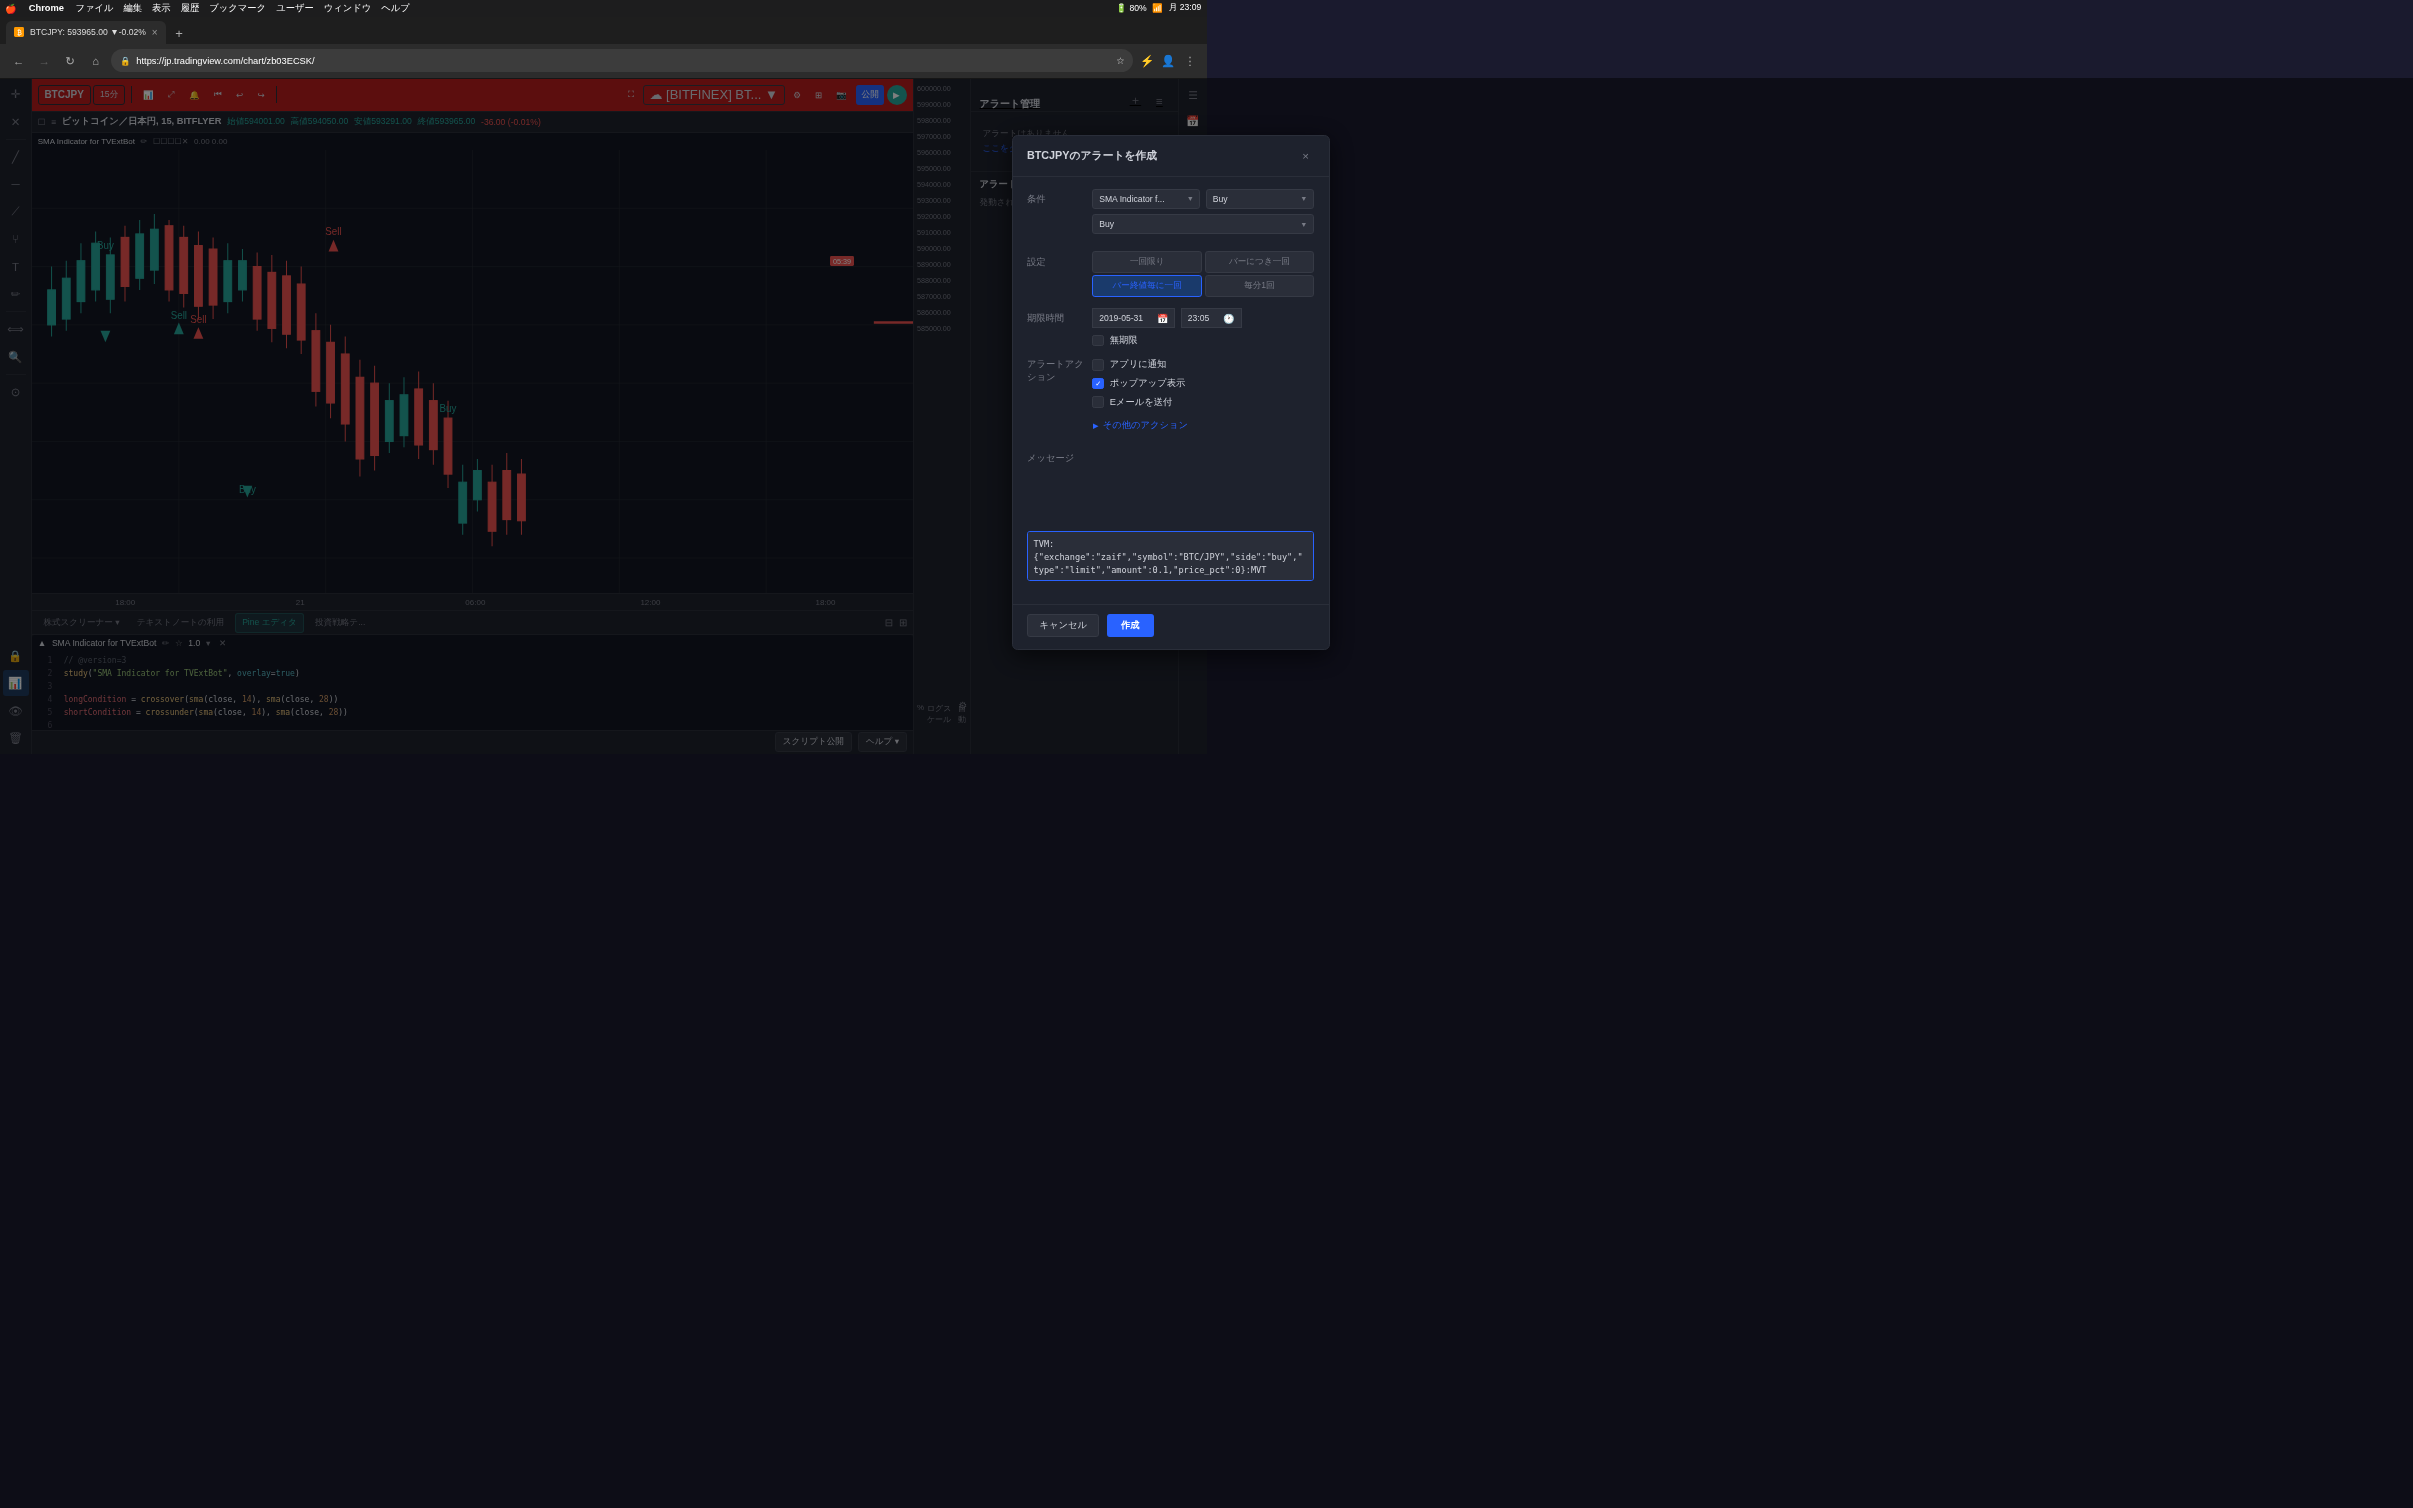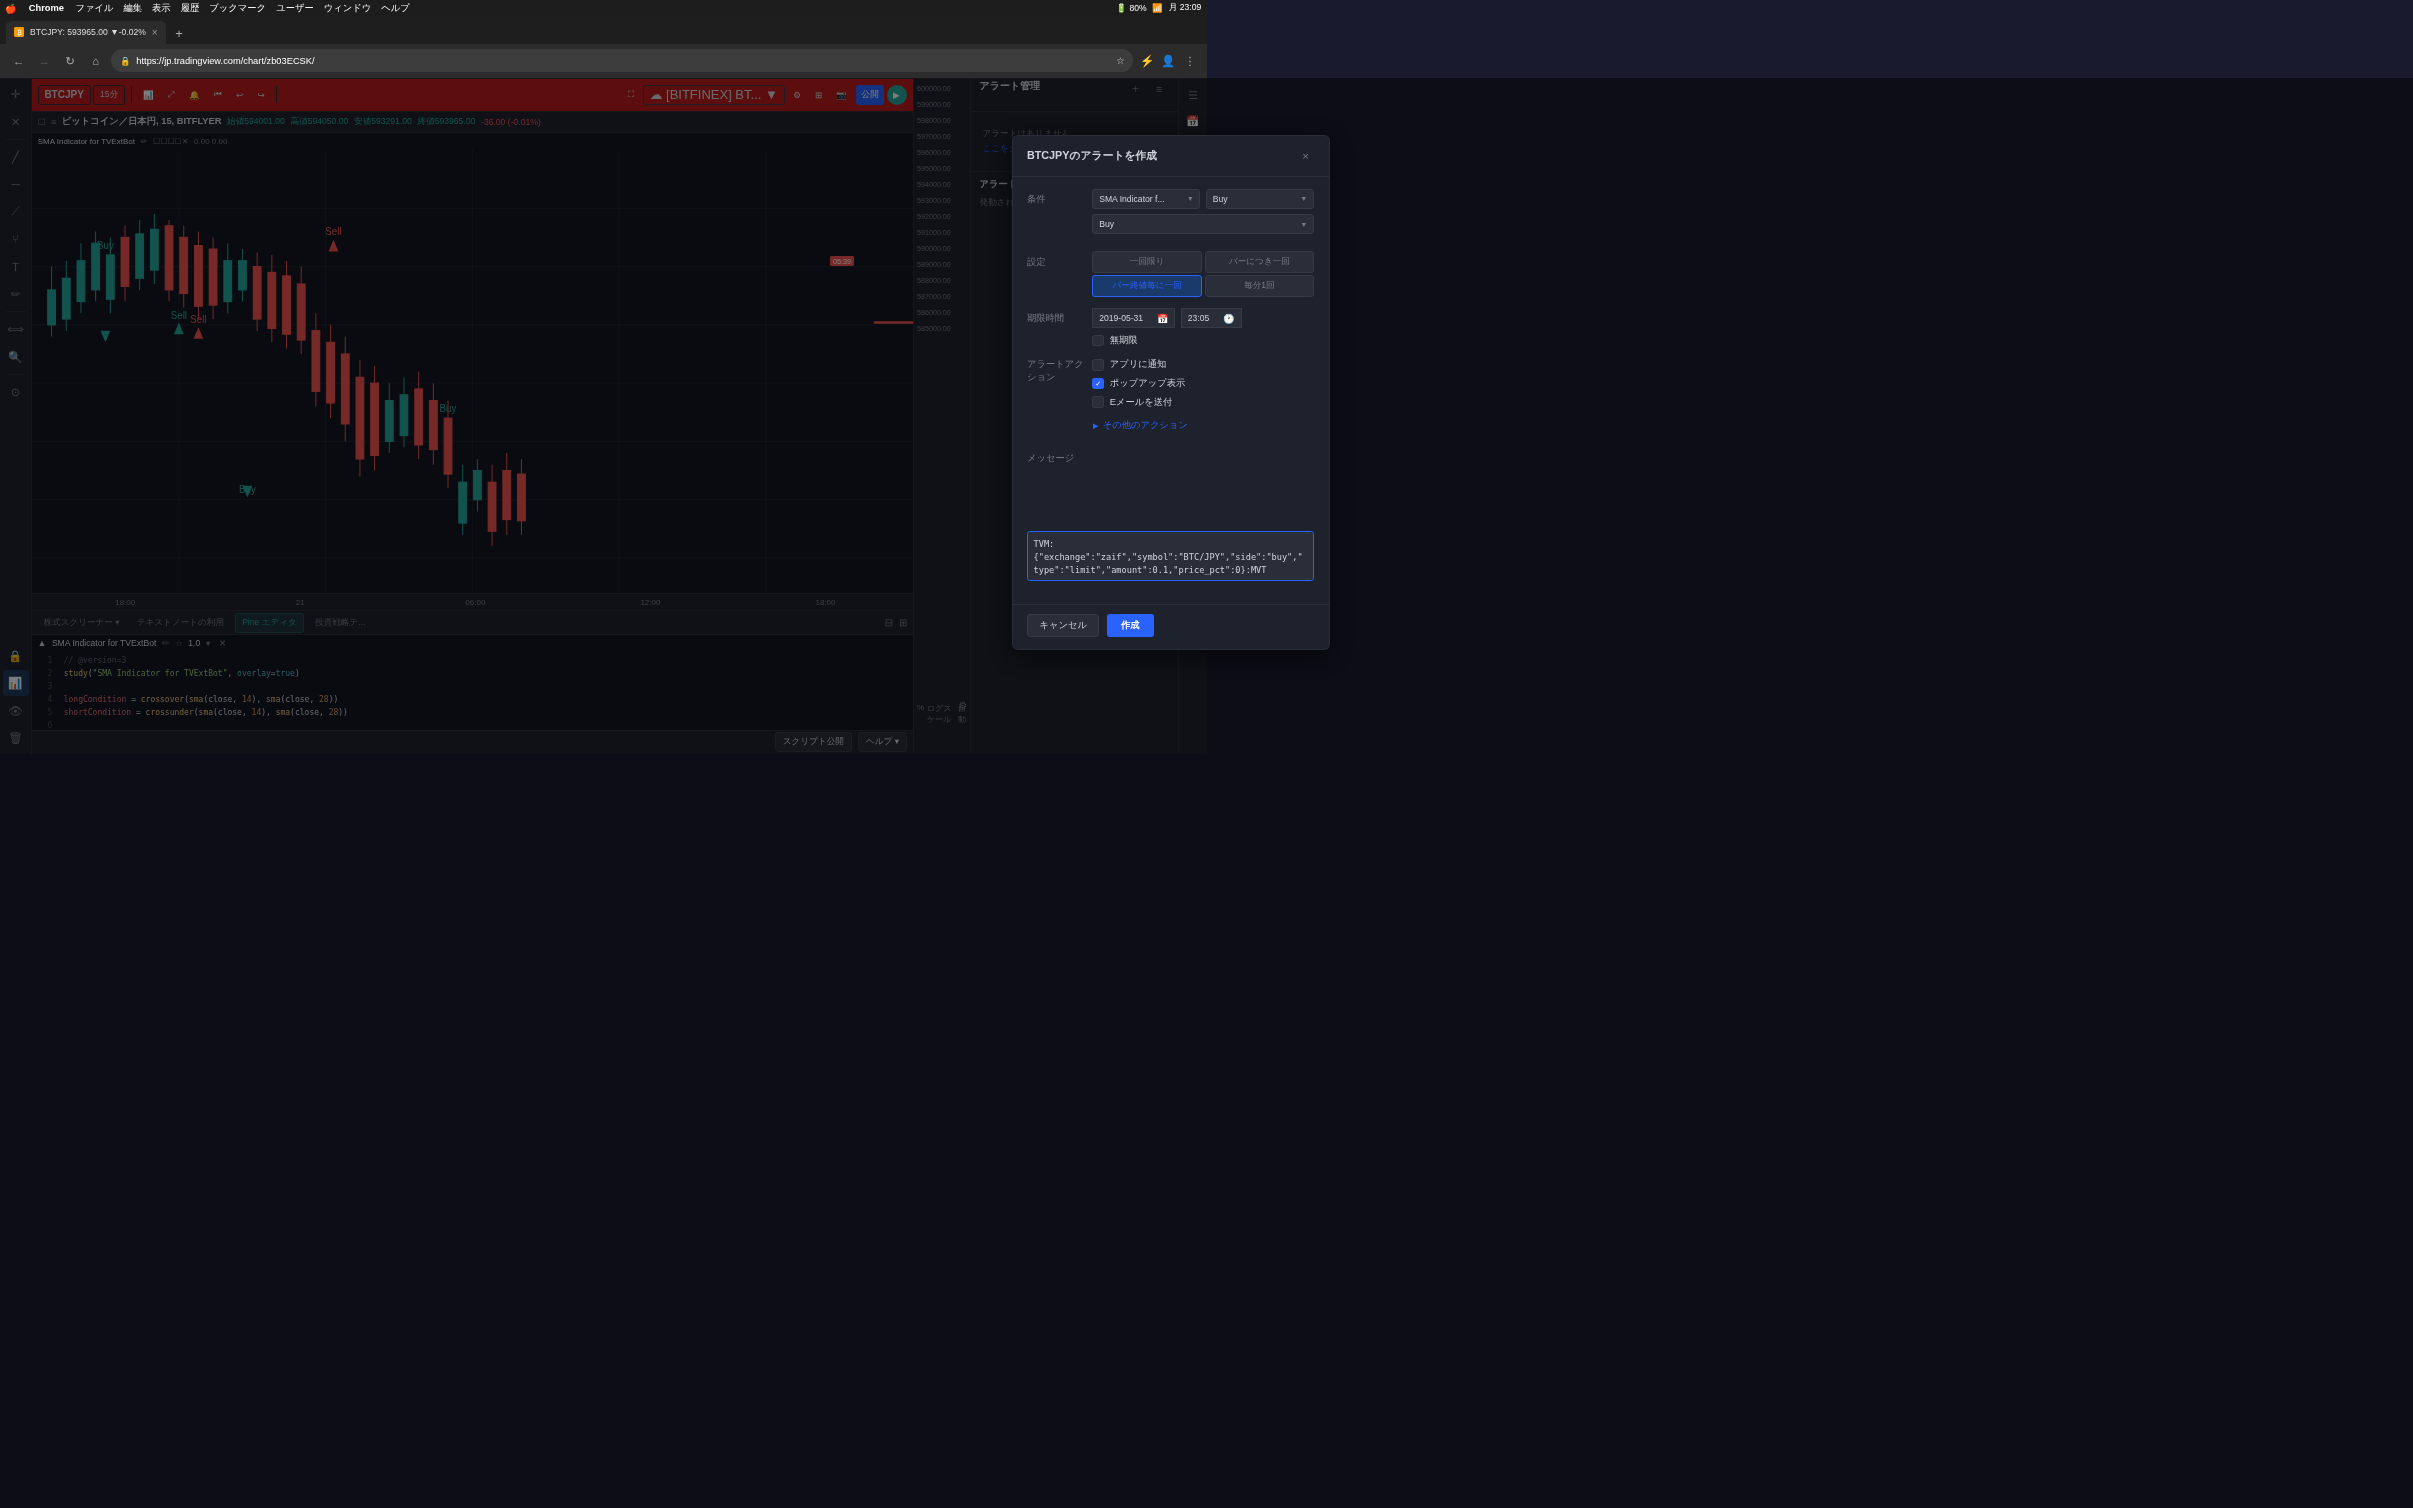--- a/index.html
+++ b/index.html
@@ -295,24 +295,25 @@
     .right-panel {
       width: 208px;
       background: #1e222d;
       display: flex;
       flex-direction: column;
       border-left: 0.7px solid #2a2e39;
     }
     .right-panel-header {
       height: 33px;
       display: flex;
-      align-items: flex-start;
+      align-items: flex-end;
       padding: 0 8.6px;
       gap: 4px;
       border-bottom: 0.7px solid #2a2e39;
+      text-decoration: underline;
     }
     .right-panel-title {
       font-size: 10px;
       color: #d1d4dc;
       font-weight: bold;
       flex: 1;
     }
     .right-panel-icon {
       width: 20px; height: 20px;
       display: flex; align-items: center; justify-content: center;

